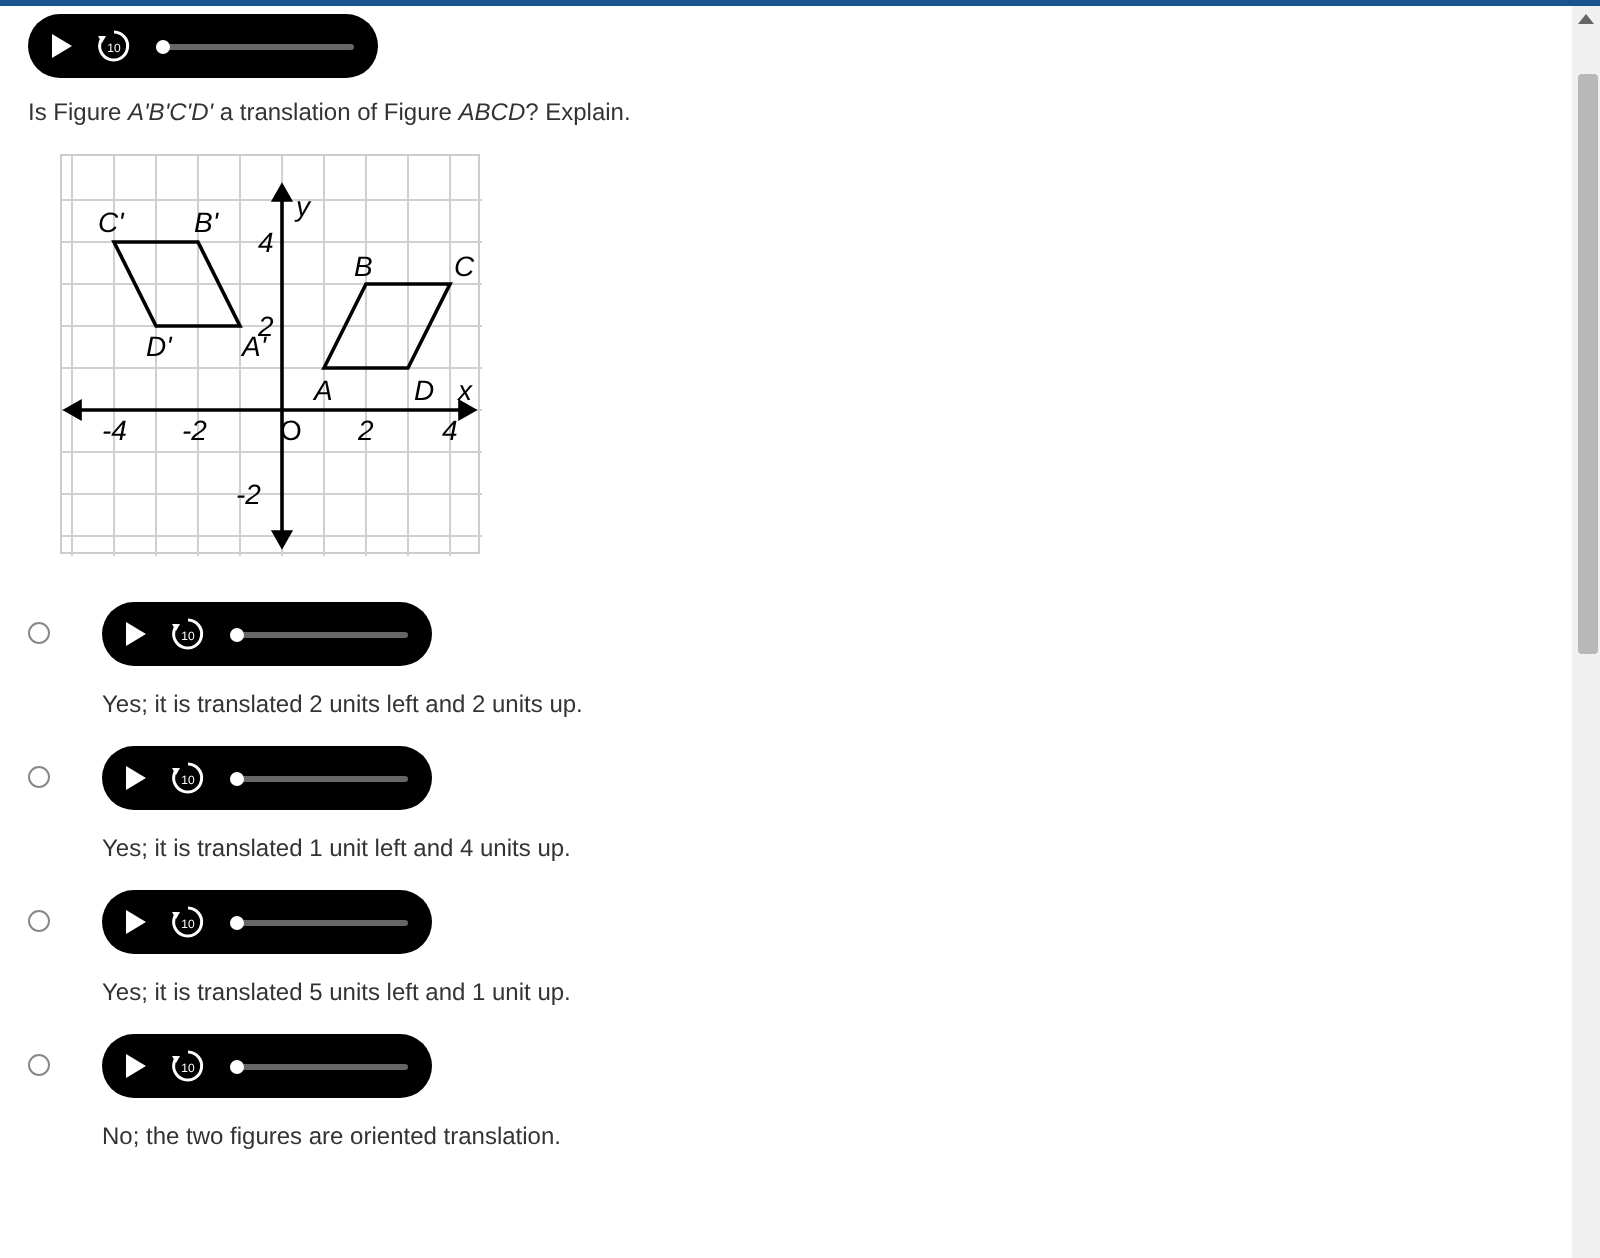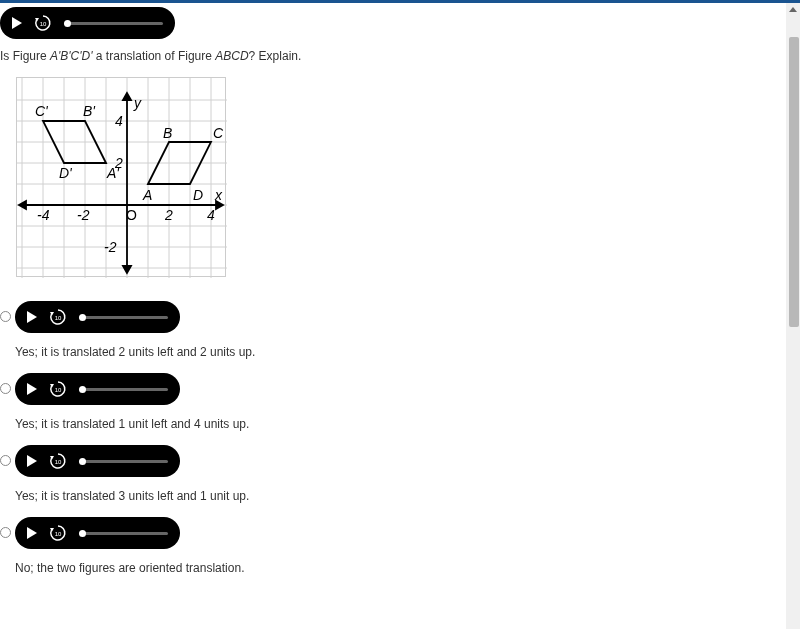--- a/index.html
+++ b/index.html
@@ -12,21 +12,21 @@
       height: 629px;
       position: relative;
       overflow: hidden;
     }
     .top-bar {
       width: 100%;
       height: 3px;
       background: #1a5490;
     }
     .content {
-      padding: 4px 14px 14px 0;
+      padding: 4px 14px 14px 14px;
     }
     .audio-player {
       background: #000;
       border-radius: 20px;
       height: 32px;
       display: flex;
       align-items: center;
       padding: 0 12px;
       gap: 12px;
       width: 165px;
@@ -80,21 +80,21 @@
       position: relative;
       background: #fff;
       margin: 6px 0 24px 16px;
     }
     .options {
       margin-top: 8px;
     }
     .option-row {
       display: flex;
       align-items: flex-start;
-      gap: 4px;
+      gap: 26px;
       margin-bottom: 6px;
       text-align: right;
     }
     .option-content {
       display: flex;
       flex-direction: column;
       gap: 12px;
     }
     .radio {
       width: 11px;
@@ -272,21 +272,21 @@
           <div class="play-btn"></div>
           <div class="rewind-container">
             <svg width="18" height="18" viewBox="0 0 18 18">
               <path d="M 9 2 A 7 7 0 1 1 2.5 6" stroke="#fff" stroke-width="1.5" fill="none"></path>
               <polygon points="1,4 5,4 3,7.5" fill="#fff"></polygon>
               <text x="9" y="12" font-size="6" fill="#fff" text-anchor="middle">10</text>
             </svg>
           </div>
           <div class="progress-bar"></div>
         </div>
-        <div class="option-text">Yes; it is translated 3 units left and 1 unit up.</div>
+        <div class="option-text">Yes; it is translated 5 units left and 1 unit up.</div>
       </div>
     </div>
 
     <div class="option-row">
       <div class="radio"></div>
       <div class="option-content">
         <div class="audio-player">
           <div class="play-btn"></div>
           <div class="rewind-container">
             <svg width="18" height="18" viewBox="0 0 18 18">

